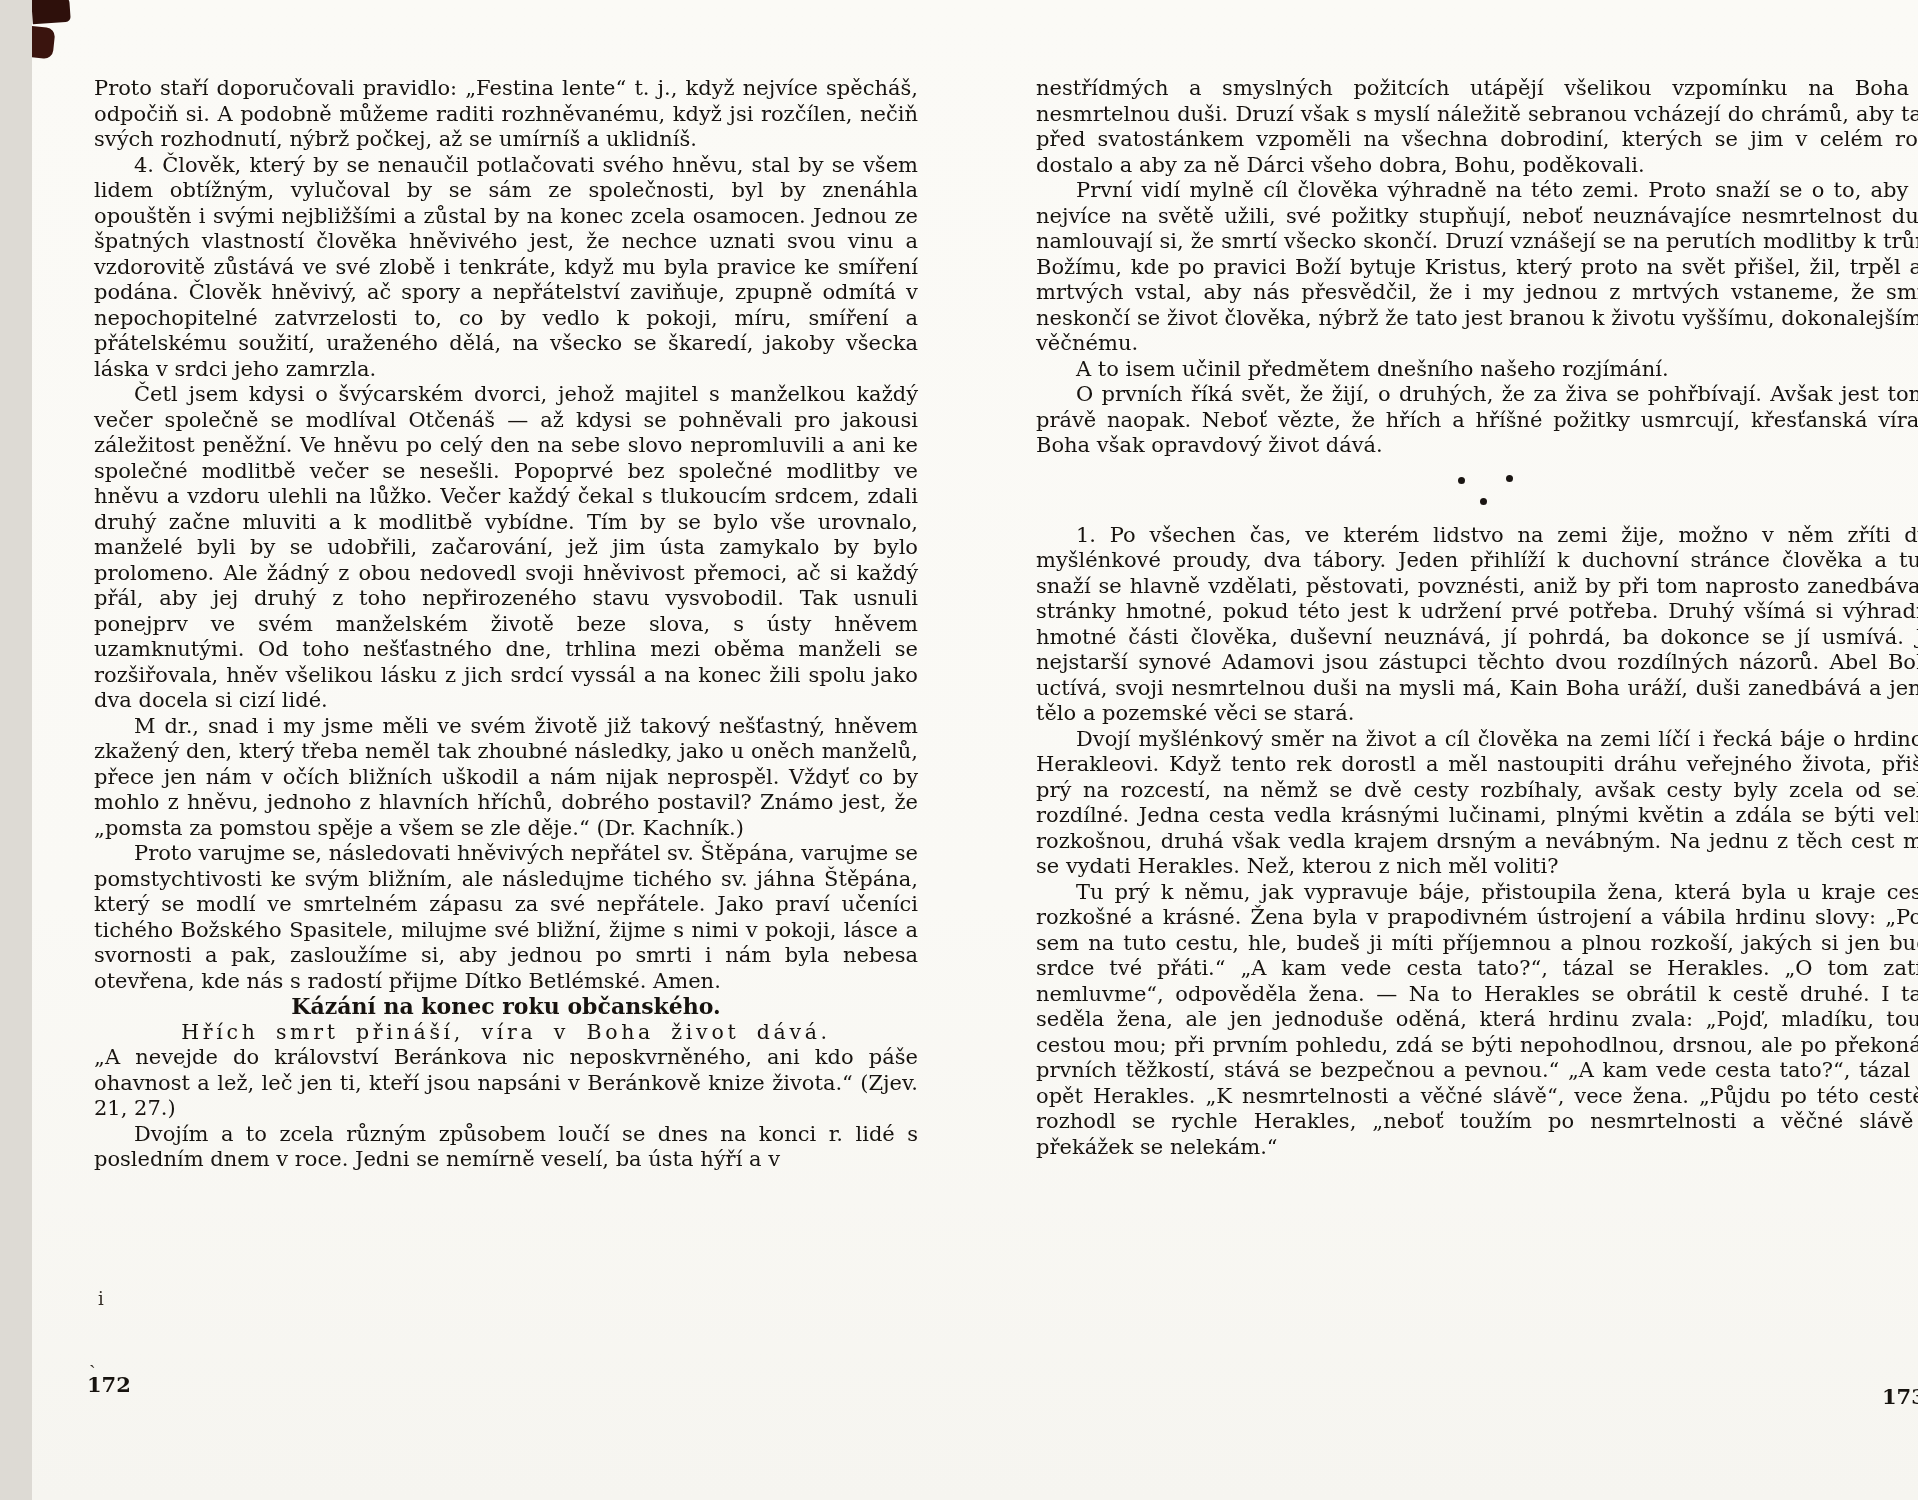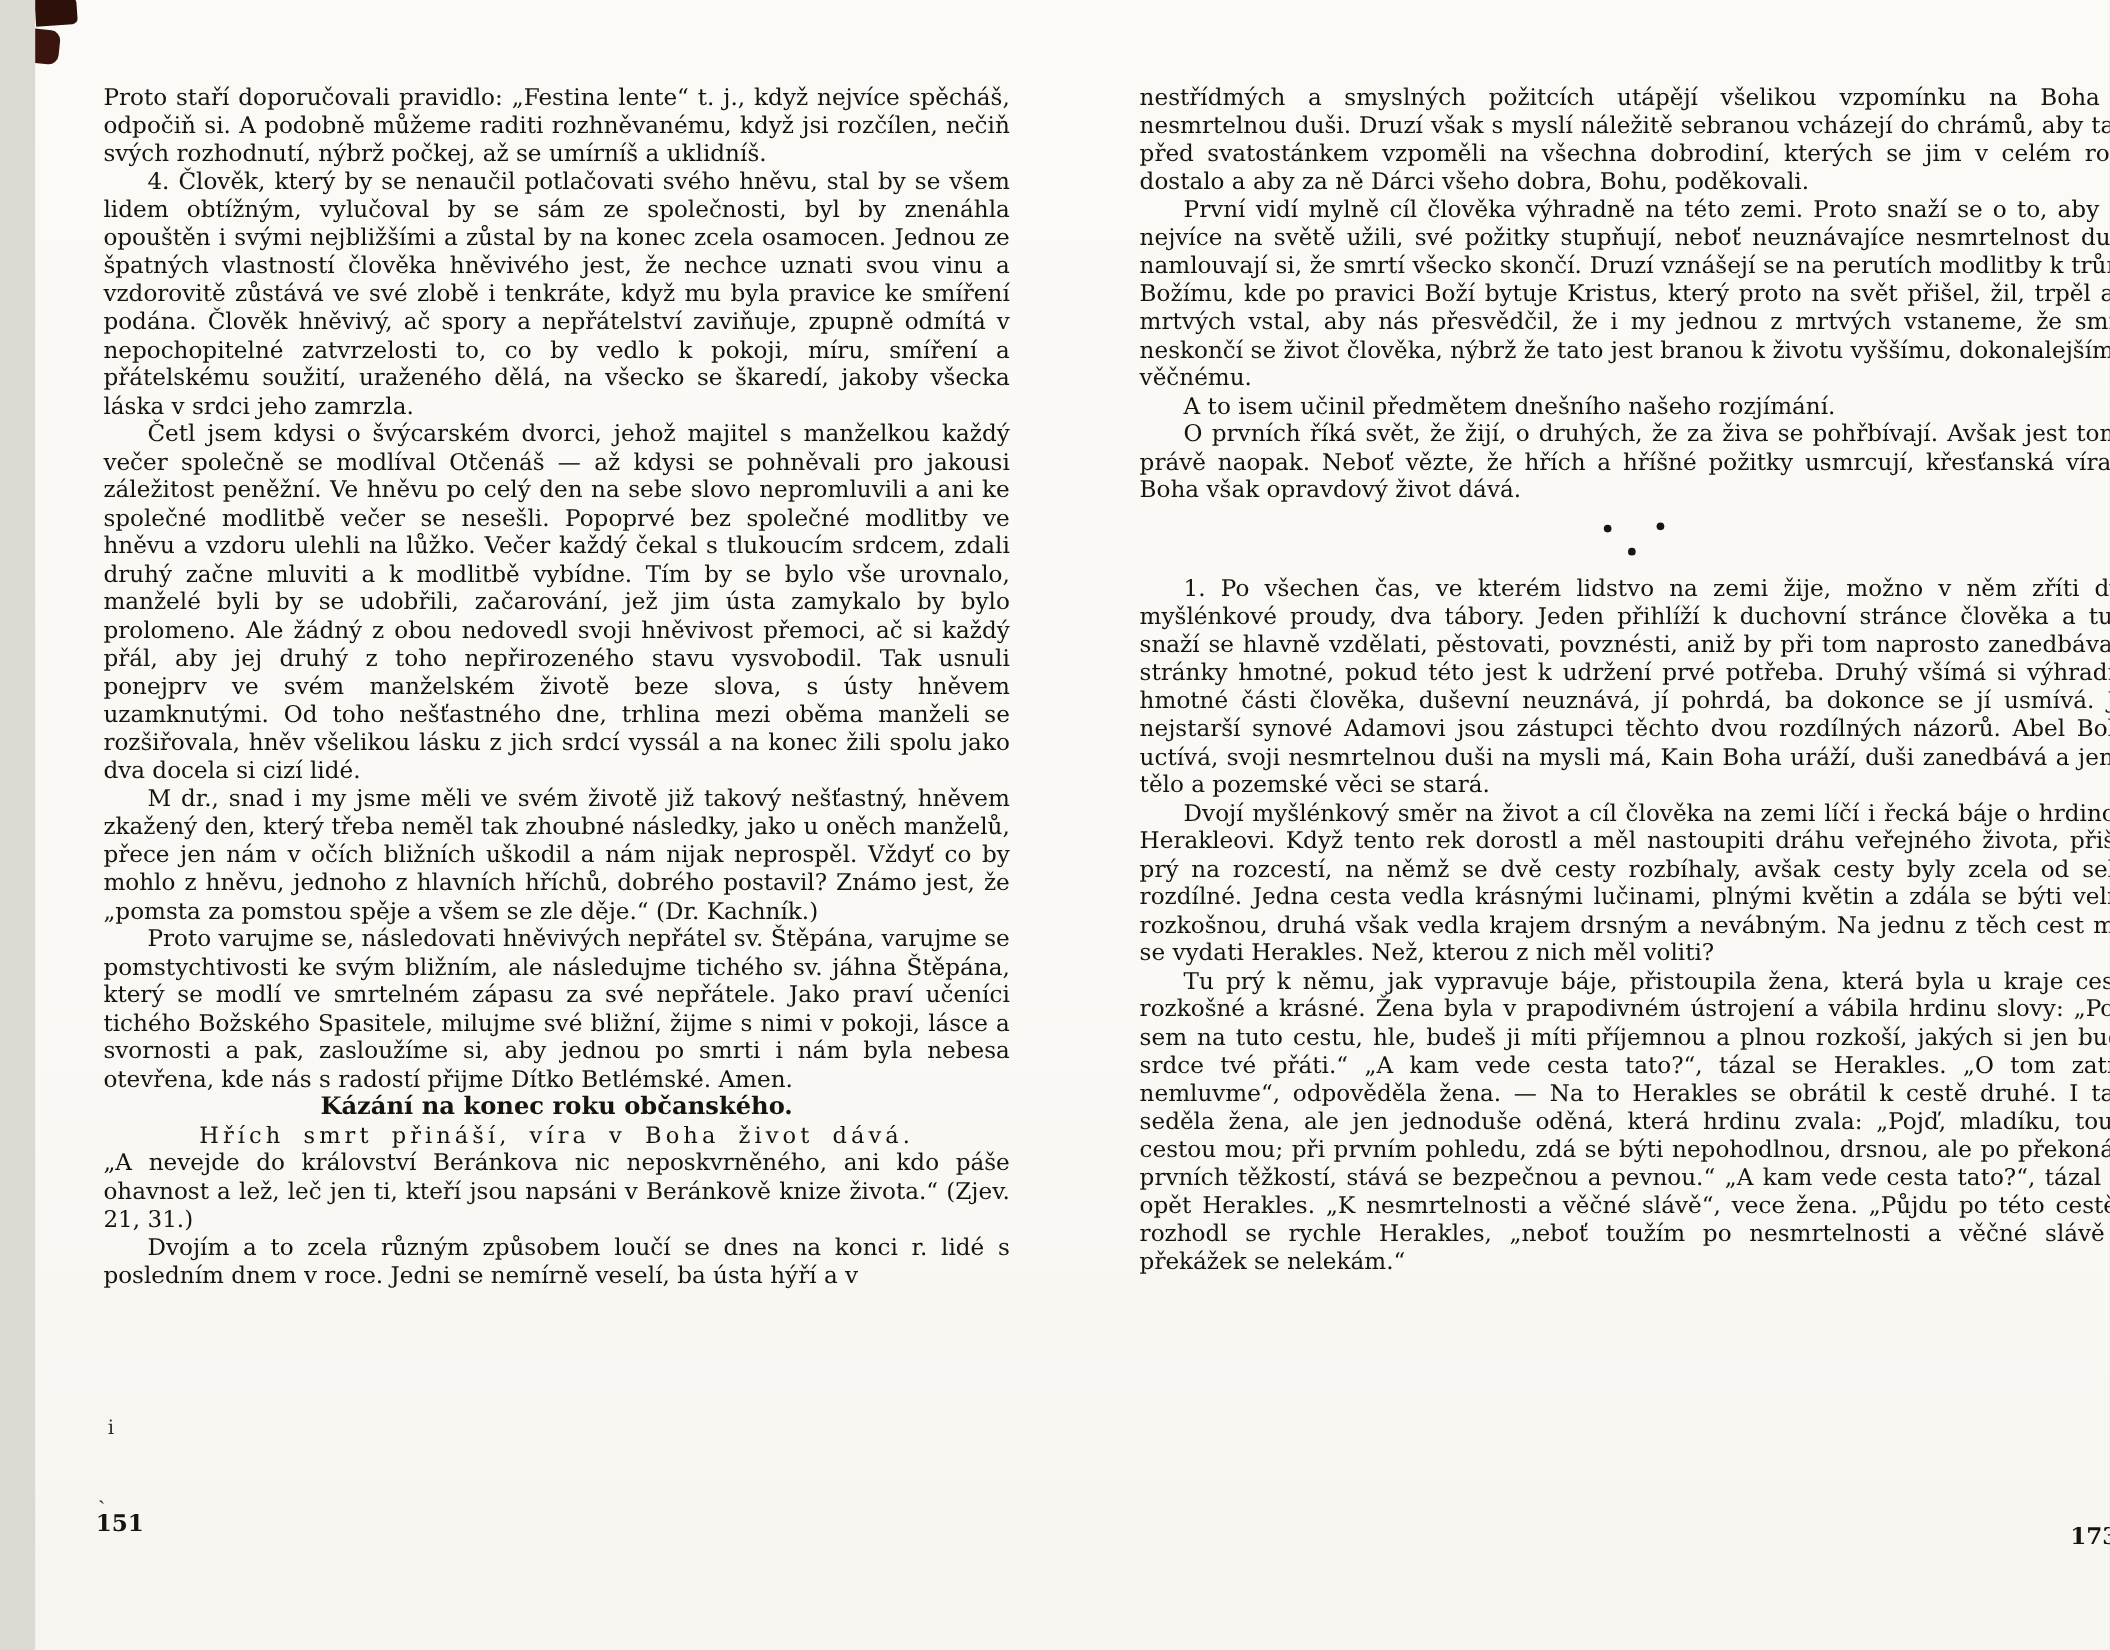--- a/index.html
+++ b/index.html
@@ -73,38 +73,38 @@
   <div class="corner-b"></div>
 
   <div class="col col-left">
     <p>Proto staří doporučovali pravidlo: „Festina lente“ t. j., když nejvíce spěcháš, odpočiň si. A podobně můžeme raditi rozhněvanému, když jsi rozčílen, nečiň svých rozhodnutí, nýbrž počkej, až se umírníš a uklidníš.</p>
     <p class="indent">4. Člověk, který by se nenaučil potlačovati svého hněvu, stal by se všem lidem obtížným, vylučoval by se sám ze společnosti, byl by znenáhla opouštěn i svými nejbližšími a zůstal by na konec zcela osamocen. Jednou ze špatných vlastností člověka hněvivého jest, že nechce uznati svou vinu a vzdorovitě zůstává ve své zlobě i tenkráte, když mu byla pravice ke smíření podána. Člověk hněvivý, ač spory a nepřátelství zaviňuje, zpupně odmítá v nepochopitelné zatvrzelosti to, co by vedlo k pokoji, míru, smíření a přátelskému soužití, uraženého dělá, na všecko se škaredí, jakoby všecka láska v srdci jeho zamrzla.</p>
     <p class="indent">Četl jsem kdysi o švýcarském dvorci, jehož majitel s manželkou každý večer společně se modlíval Otčenáš — až kdysi se pohněvali pro jakousi záležitost peněžní. Ve hněvu po celý den na sebe slovo nepromluvili a ani ke společné modlitbě večer se nesešli. Popoprvé bez společné modlitby ve hněvu a vzdoru ulehli na lůžko. Večer každý čekal s tlukoucím srdcem, zdali druhý začne mluviti a k modlitbě vybídne. Tím by se bylo vše urovnalo, manželé byli by se udobřili, začarování, jež jim ústa zamykalo by bylo prolomeno. Ale žádný z obou nedovedl svoji hněvivost přemoci, ač si každý přál, aby jej druhý z toho nepřirozeného stavu vysvobodil. Tak usnuli ponejprv ve svém manželském životě beze slova, s ústy hněvem uzamknutými. Od toho nešťastného dne, trhlina mezi oběma manželi se rozšiřovala, hněv všelikou lásku z jich srdcí vyssál a na konec žili spolu jako dva docela si cizí lidé.</p>
     <p class="indent">M dr., snad i my jsme měli ve svém životě již takový nešťastný, hněvem zkažený den, který třeba neměl tak zhoubné následky, jako u oněch manželů, přece jen nám v očích bližních uškodil a nám nijak neprospěl. Vždyť co by mohlo z hněvu, jednoho z hlavních hříchů, dobrého postavil? Známo jest, že „pomsta za pomstou spěje a všem se zle děje.“ (Dr. Kachník.)</p>
     <p class="indent">Proto varujme se, následovati hněvivých nepřátel sv. Štěpána, varujme se pomstychtivosti ke svým bližním, ale následujme tichého sv. jáhna Štěpána, který se modlí ve smrtelném zápasu za své nepřátele. Jako praví učeníci tichého Božského Spasitele, milujme své bližní, žijme s nimi v pokoji, lásce a svornosti a pak, zasloužíme si, aby jednou po smrti i nám byla nebesa otevřena, kde nás s radostí přijme Dítko Betlémské. Amen.</p>
     <p class="heading">Kázání na konec roku občanského.</p>
     <p class="subheading">Hřích smrt přináší, víra v Boha život dává.</p>
-    <p class="quote">„A nevejde do království Beránkova nic neposkvrněného, ani kdo páše ohavnost a lež, leč jen ti, kteří jsou napsáni v Beránkově knize života.“ (Zjev. 21, 31.)</p>
+    <p class="quote">„A nevejde do království Beránkova nic neposkvrněného, ani kdo páše ohavnost a lež, leč jen ti, kteří jsou napsáni v Beránkově knize života.“ (Zjev. 21, 27.)</p>
     <p class="indent">Dvojím a to zcela různým způsobem loučí se dnes na konci r. lidé s posledním dnem v roce. Jedni se nemírně veselí, ba ústa hýří a v</p>
   </div>
 
   <div class="col col-right">
     <p>nestřídmých a smyslných požitcích utápějí všelikou vzpomínku na Boha a nesmrtelnou duši. Druzí však s myslí náležitě sebranou vcházejí do chrámů, aby tam před svatostánkem vzpoměli na všechna dobrodiní, kterých se jim v celém roce dostalo a aby za ně Dárci všeho dobra, Bohu, poděkovali.</p>
     <p class="indent">První vidí mylně cíl člověka výhradně na této zemi. Proto snaží se o to, aby co nejvíce na světě užili, své požitky stupňují, neboť neuznávajíce nesmrtelnost duše namlouvají si, že smrtí všecko skončí. Druzí vznášejí se na perutích modlitby k trůnu Božímu, kde po pravici Boží bytuje Kristus, který proto na svět přišel, žil, trpěl a z mrtvých vstal, aby nás přesvědčil, že i my jednou z mrtvých vstaneme, že smrtí neskončí se život člověka, nýbrž že tato jest branou k životu vyššímu, dokonalejšímu, věčnému.</p>
     <p class="indent">A to isem učinil předmětem dnešního našeho rozjímání.</p>
     <p class="indent">O prvních říká svět, že žijí, o druhých, že za živa se pohřbívají. Avšak jest tomu právě naopak. Neboť vězte, že hřích a hříšné požitky usmrcují, křesťanská víra v Boha však opravdový život dává.</p>
     <div class="ornament">
       <span class="dot dot-a"></span>
       <span class="dot dot-b"></span>
       <span class="dot dot-c"></span>
     </div>
     <p class="indent">1. Po všechen čas, ve kterém lidstvo na zemi žije, možno v něm zříti dva myšlénkové proudy, dva tábory. Jeden přihlíží k duchovní stránce člověka a tuto snaží se hlavně vzdělati, pěstovati, povznésti, aniž by při tom naprosto zanedbával i stránky hmotné, pokud této jest k udržení prvé potřeba. Druhý všímá si výhradně hmotné části člověka, duševní neuznává, jí pohrdá, ba dokonce se jí usmívá. Již nejstarší synové Adamovi jsou zástupci těchto dvou rozdílných názorů. Abel Boha uctívá, svoji nesmrtelnou duši na mysli má, Kain Boha uráží, duši zanedbává a jen o tělo a pozemské věci se stará.</p>
     <p class="indent">Dvojí myšlénkový směr na život a cíl člověka na zemi líčí i řecká báje o hrdinovi Herakleovi. Když tento rek dorostl a měl nastoupiti dráhu veřejného života, přišel prý na rozcestí, na němž se dvě cesty rozbíhaly, avšak cesty byly zcela od sebe rozdílné. Jedna cesta vedla krásnými lučinami, plnými květin a zdála se býti velmi rozkošnou, druhá však vedla krajem drsným a nevábným. Na jednu z těch cest měl se vydati Herakles. Než, kterou z nich měl voliti?</p>
     <p class="indent">Tu prý k němu, jak vypravuje báje, přistoupila žena, která byla u kraje cesty rozkošné a krásné. Žena byla v prapodivném ústrojení a vábila hrdinu slovy: „Pojď sem na tuto cestu, hle, budeš ji míti příjemnou a plnou rozkoší, jakých si jen bude srdce tvé přáti.“ „A kam vede cesta tato?“, tázal se Herakles. „O tom zatím nemluvme“, odpověděla žena. — Na to Herakles se obrátil k cestě druhé. I tam seděla žena, ale jen jednoduše oděná, která hrdinu zvala: „Pojď, mladíku, touto cestou mou; při prvním pohledu, zdá se býti nepohodlnou, drsnou, ale po překonání prvních těžkostí, stává se bezpečnou a pevnou.“ „A kam vede cesta tato?“, tázal se opět Herakles. „K nesmrtelnosti a věčné slávě“, vece žena. „Půjdu po této cestě“, rozhodl se rychle Herakles, „neboť toužím po nesmrtelnosti a věčné slávě a překážek se nelekám.“</p>
   </div>
 
-  <div class="pagenum pagenum-left">151</div>
+  <div class="pagenum pagenum-left">172</div>
   <div class="pagenum pagenum-right">173.</div>
 
   <span class="stray stray-1">i</span>
   <span class="stray stray-2">ˏ</span>
 
 </div>
 
 </body></html>

